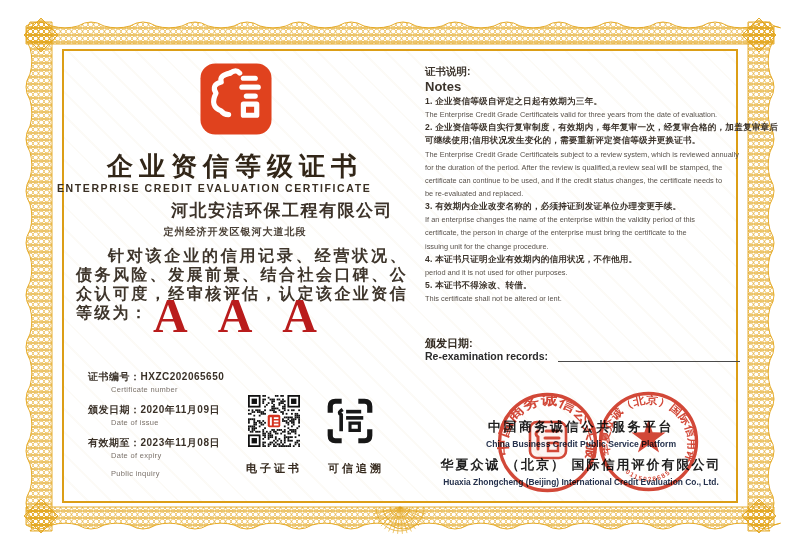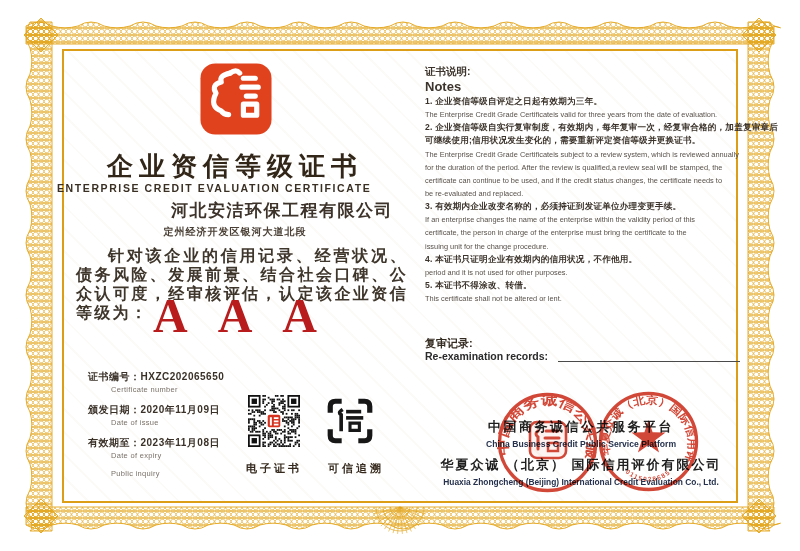--- a/index.html
+++ b/index.html
@@ -441,21 +441,21 @@
         <div class="note-line zh"><span>3. 有效期内企业改变名称的，必须持证到发证单位办理变更手续。</span></div>
         <div class="note-line en"><span>If an enterprise changes the name of the enterprise within the validity period of this</span></div>
         <div class="note-line en"><span>certificate, the person in charge of the enterprise must bring the certificate to the</span></div>
         <div class="note-line en"><span>issuing unit for the change procedure.</span></div>
         <div class="note-line zh"><span>4. 本证书只证明企业有效期内的信用状况，不作他用。</span></div>
         <div class="note-line en"><span>period and it is not used for other purposes.</span></div>
         <div class="note-line zh"><span>5. 本证书不得涂改、转借。</span></div>
         <div class="note-line en"><span>This certificate shall not be altered or lent.</span></div>
       </div>
 
-    <div class="review-h">复审记录:</div>
+    <div class="review-h">颁发日期:</div>
     <div class="review-row">
       <span class="review-label">Re-examination records:</span>
       <span class="review-line"></span>
     </div>
 
     <div class="org">
       <div class="org-zh1">中国商务诚信公共服务平台</div>
       <div class="org-en1">China Business Credit Public Service Platform</div>
       <div class="org-zh2">华夏众诚 （北京） 国际信用评价有限公司</div>
       <div class="org-en2">Huaxia Zhongcheng (Beijing) International Credit Evaluation Co., Ltd.</div>

